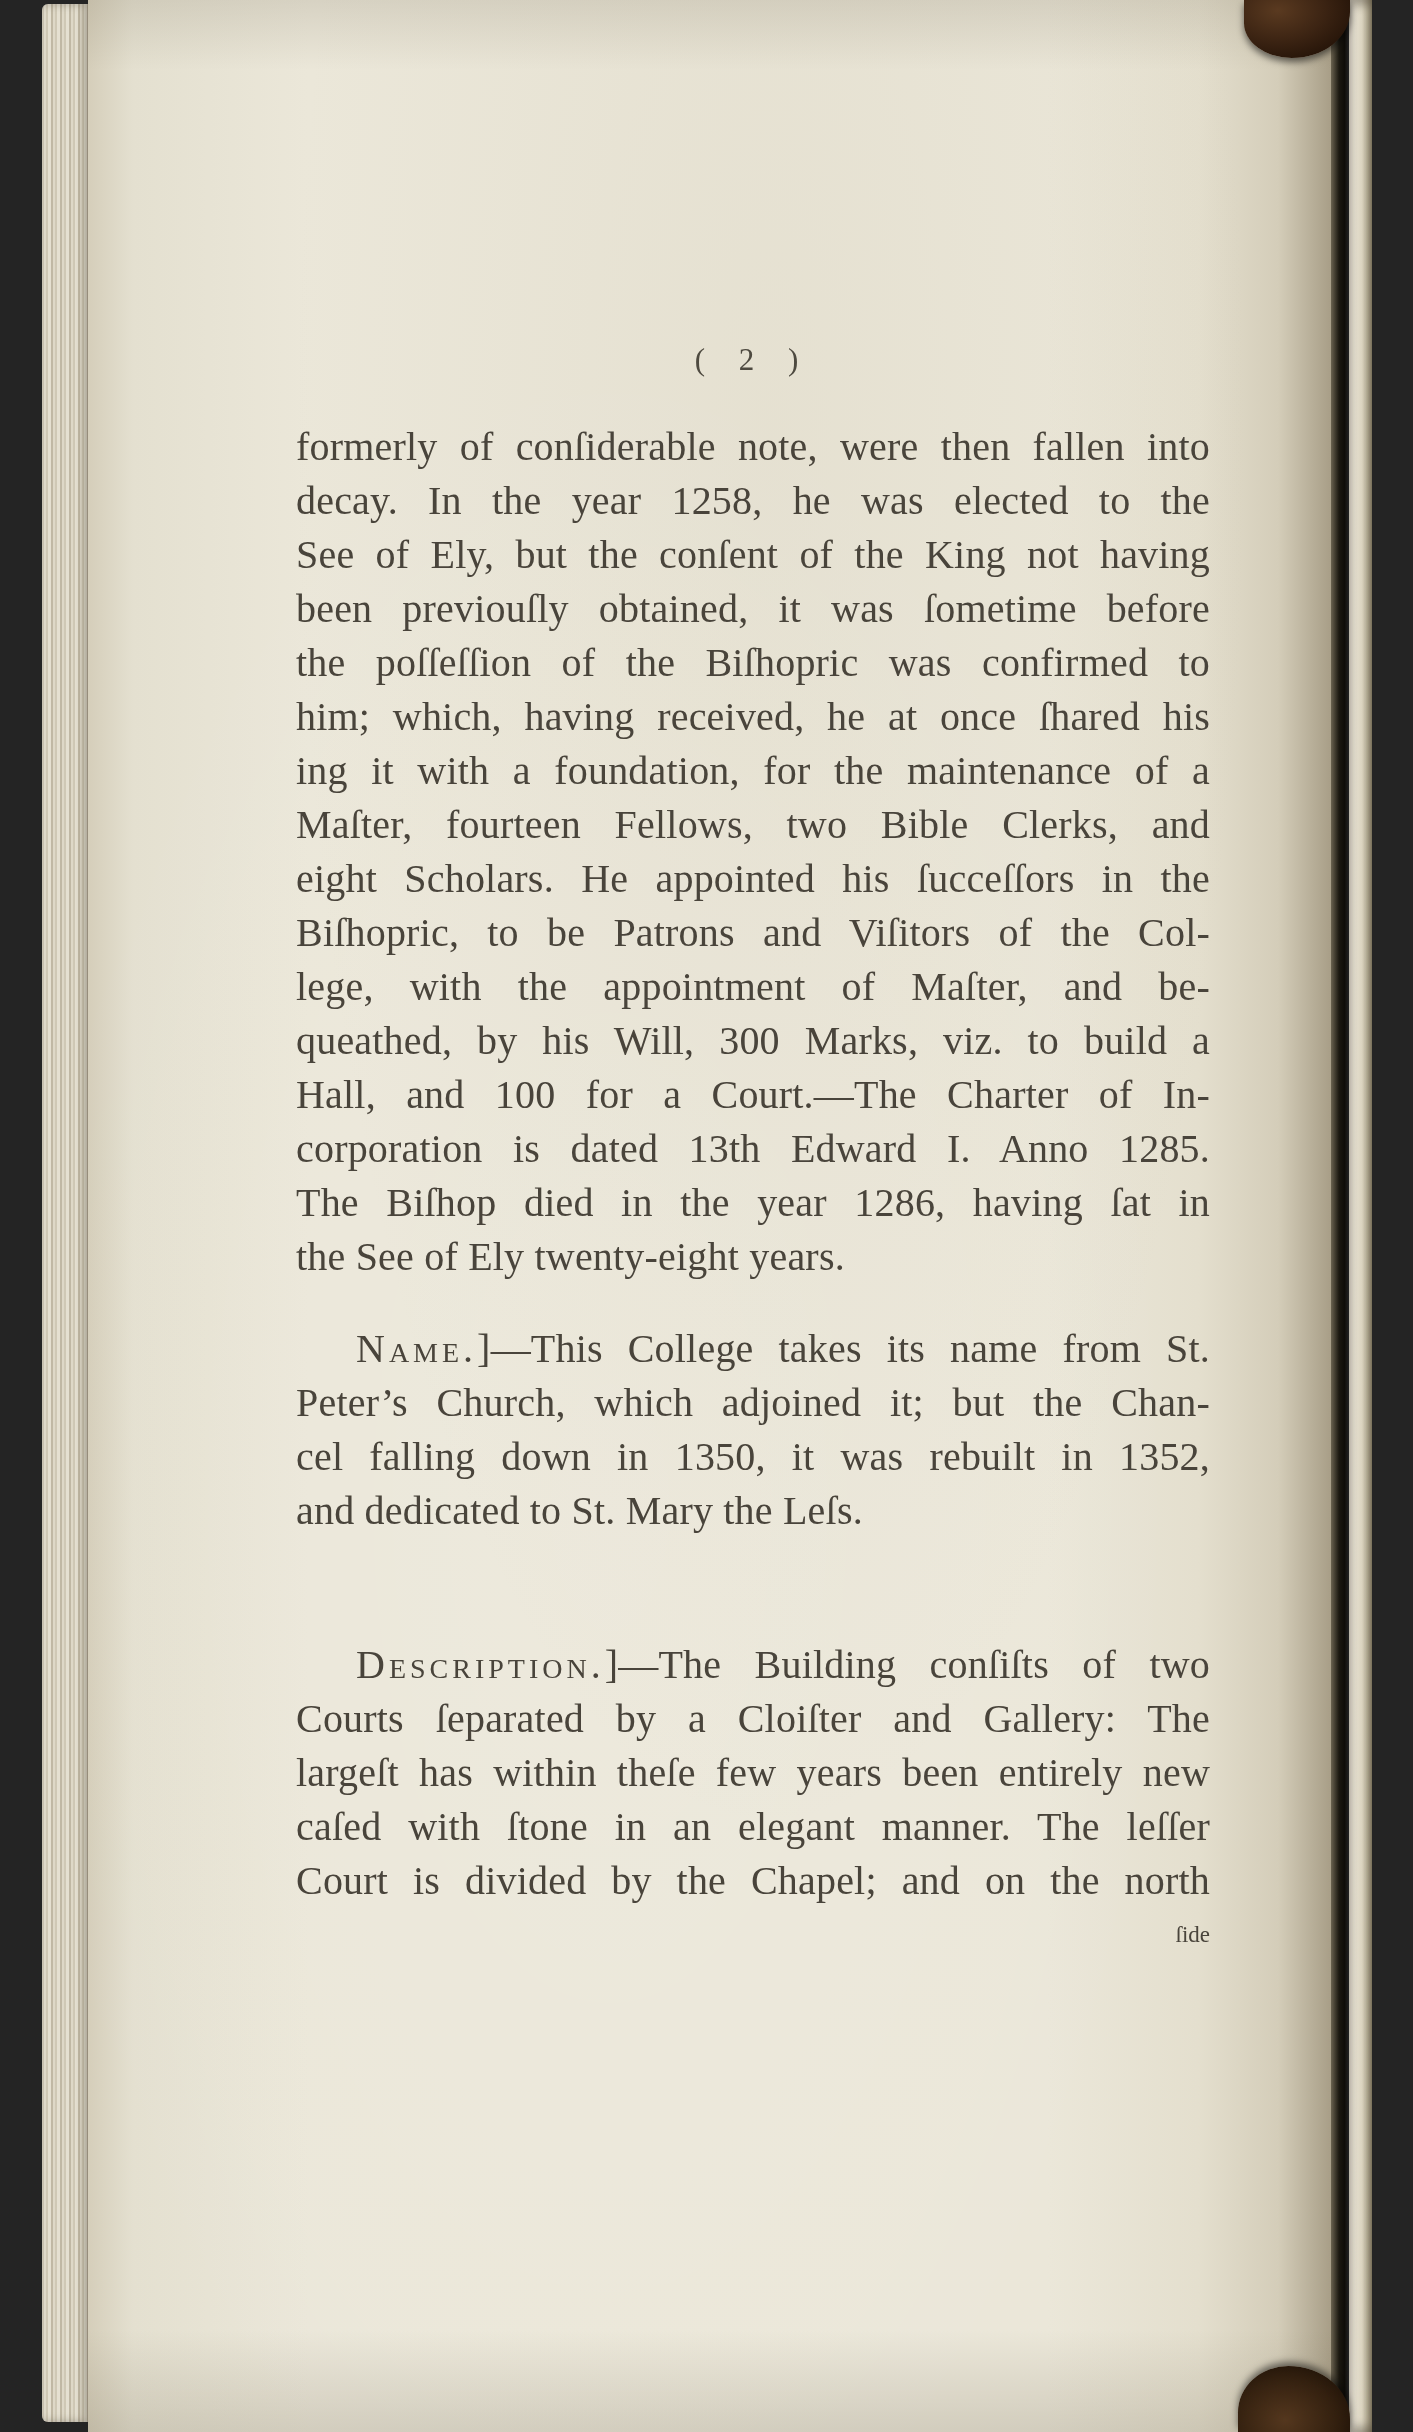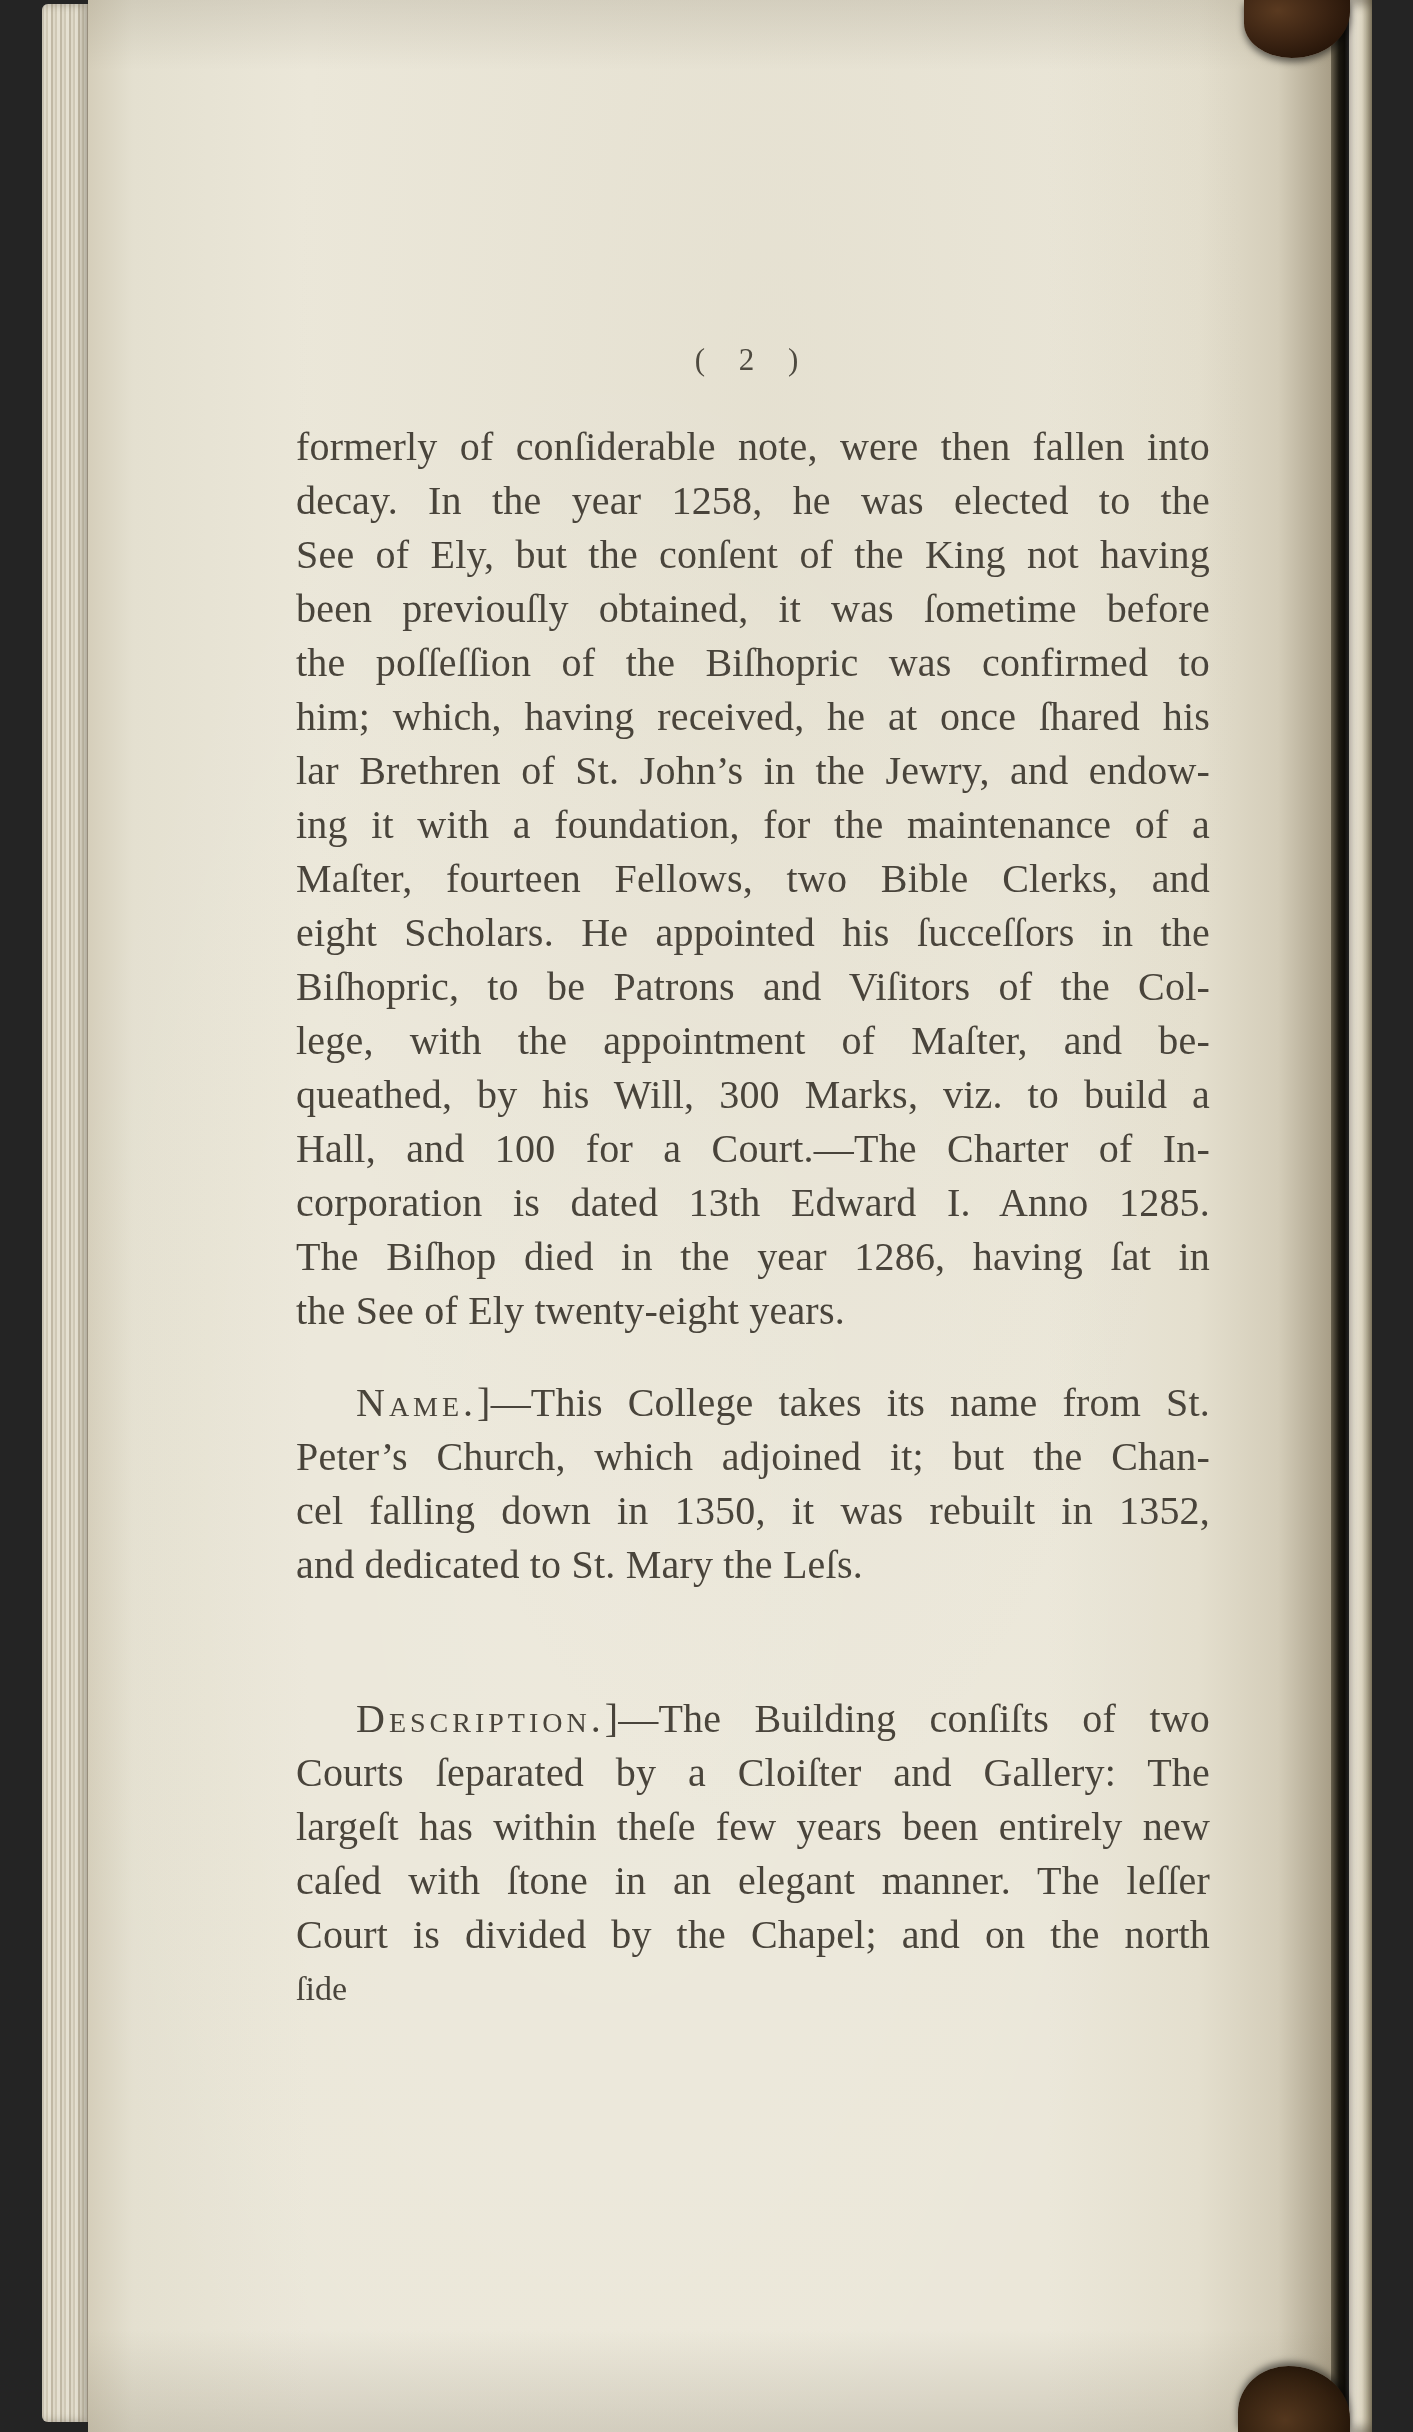--- a/index.html
+++ b/index.html
@@ -88,23 +88,23 @@
     text-align:justify;
     text-align-last:justify;
   }
   .line.last { text-align-last:left; }
   .line.indent { text-indent:60px; }
   .sc {
     font-variant:small-caps;
     letter-spacing:4px;
   }
   .catchword-row {
-    font-size:34px;
+    font-size:23px;
     line-height:54px;
-    text-align:left;
+    text-align:right;
   }
 </style>
 </head>
 <body>
 
 <div class="scene">
 
   <div class="fore-edges"></div>
 
   <div class="page">
@@ -112,21 +112,20 @@
 
       <div class="page-number">( 2 )</div>
 
       <div class="para p1">
         <div class="line">formerly of conſiderable note, were then fallen into</div>
         <div class="line">decay. In the year 1258, he was elected to the</div>
         <div class="line">See of Ely, but the conſent of the King not having</div>
         <div class="line">been previouſly obtained, it was ſometime before</div>
         <div class="line">the poſſeſſion of the Biſhopric was confirmed to</div>
         <div class="line">him; which, having received, he at once ſhared his</div>
-        <div class="line">lar Brethren of St. John’s in the Jewry, and endow-</div>
         <div class="line">ing it with a foundation, for the maintenance of a</div>
         <div class="line">Maſter, fourteen Fellows, two Bible Clerks, and</div>
         <div class="line">eight Scholars. He appointed his ſucceſſors in the</div>
         <div class="line">Biſhopric, to be Patrons and Viſitors of the Col-</div>
         <div class="line">lege, with the appointment of Maſter, and be-</div>
         <div class="line">queathed, by his Will, 300 Marks, viz. to build a</div>
         <div class="line">Hall, and 100 for a Court.—The Charter of In-</div>
         <div class="line">corporation is dated 13th Edward I. Anno 1285.</div>
         <div class="line">The Biſhop died in the year 1286, having ſat in</div>
         <div class="line last">the See of Ely twenty-eight years.</div>

